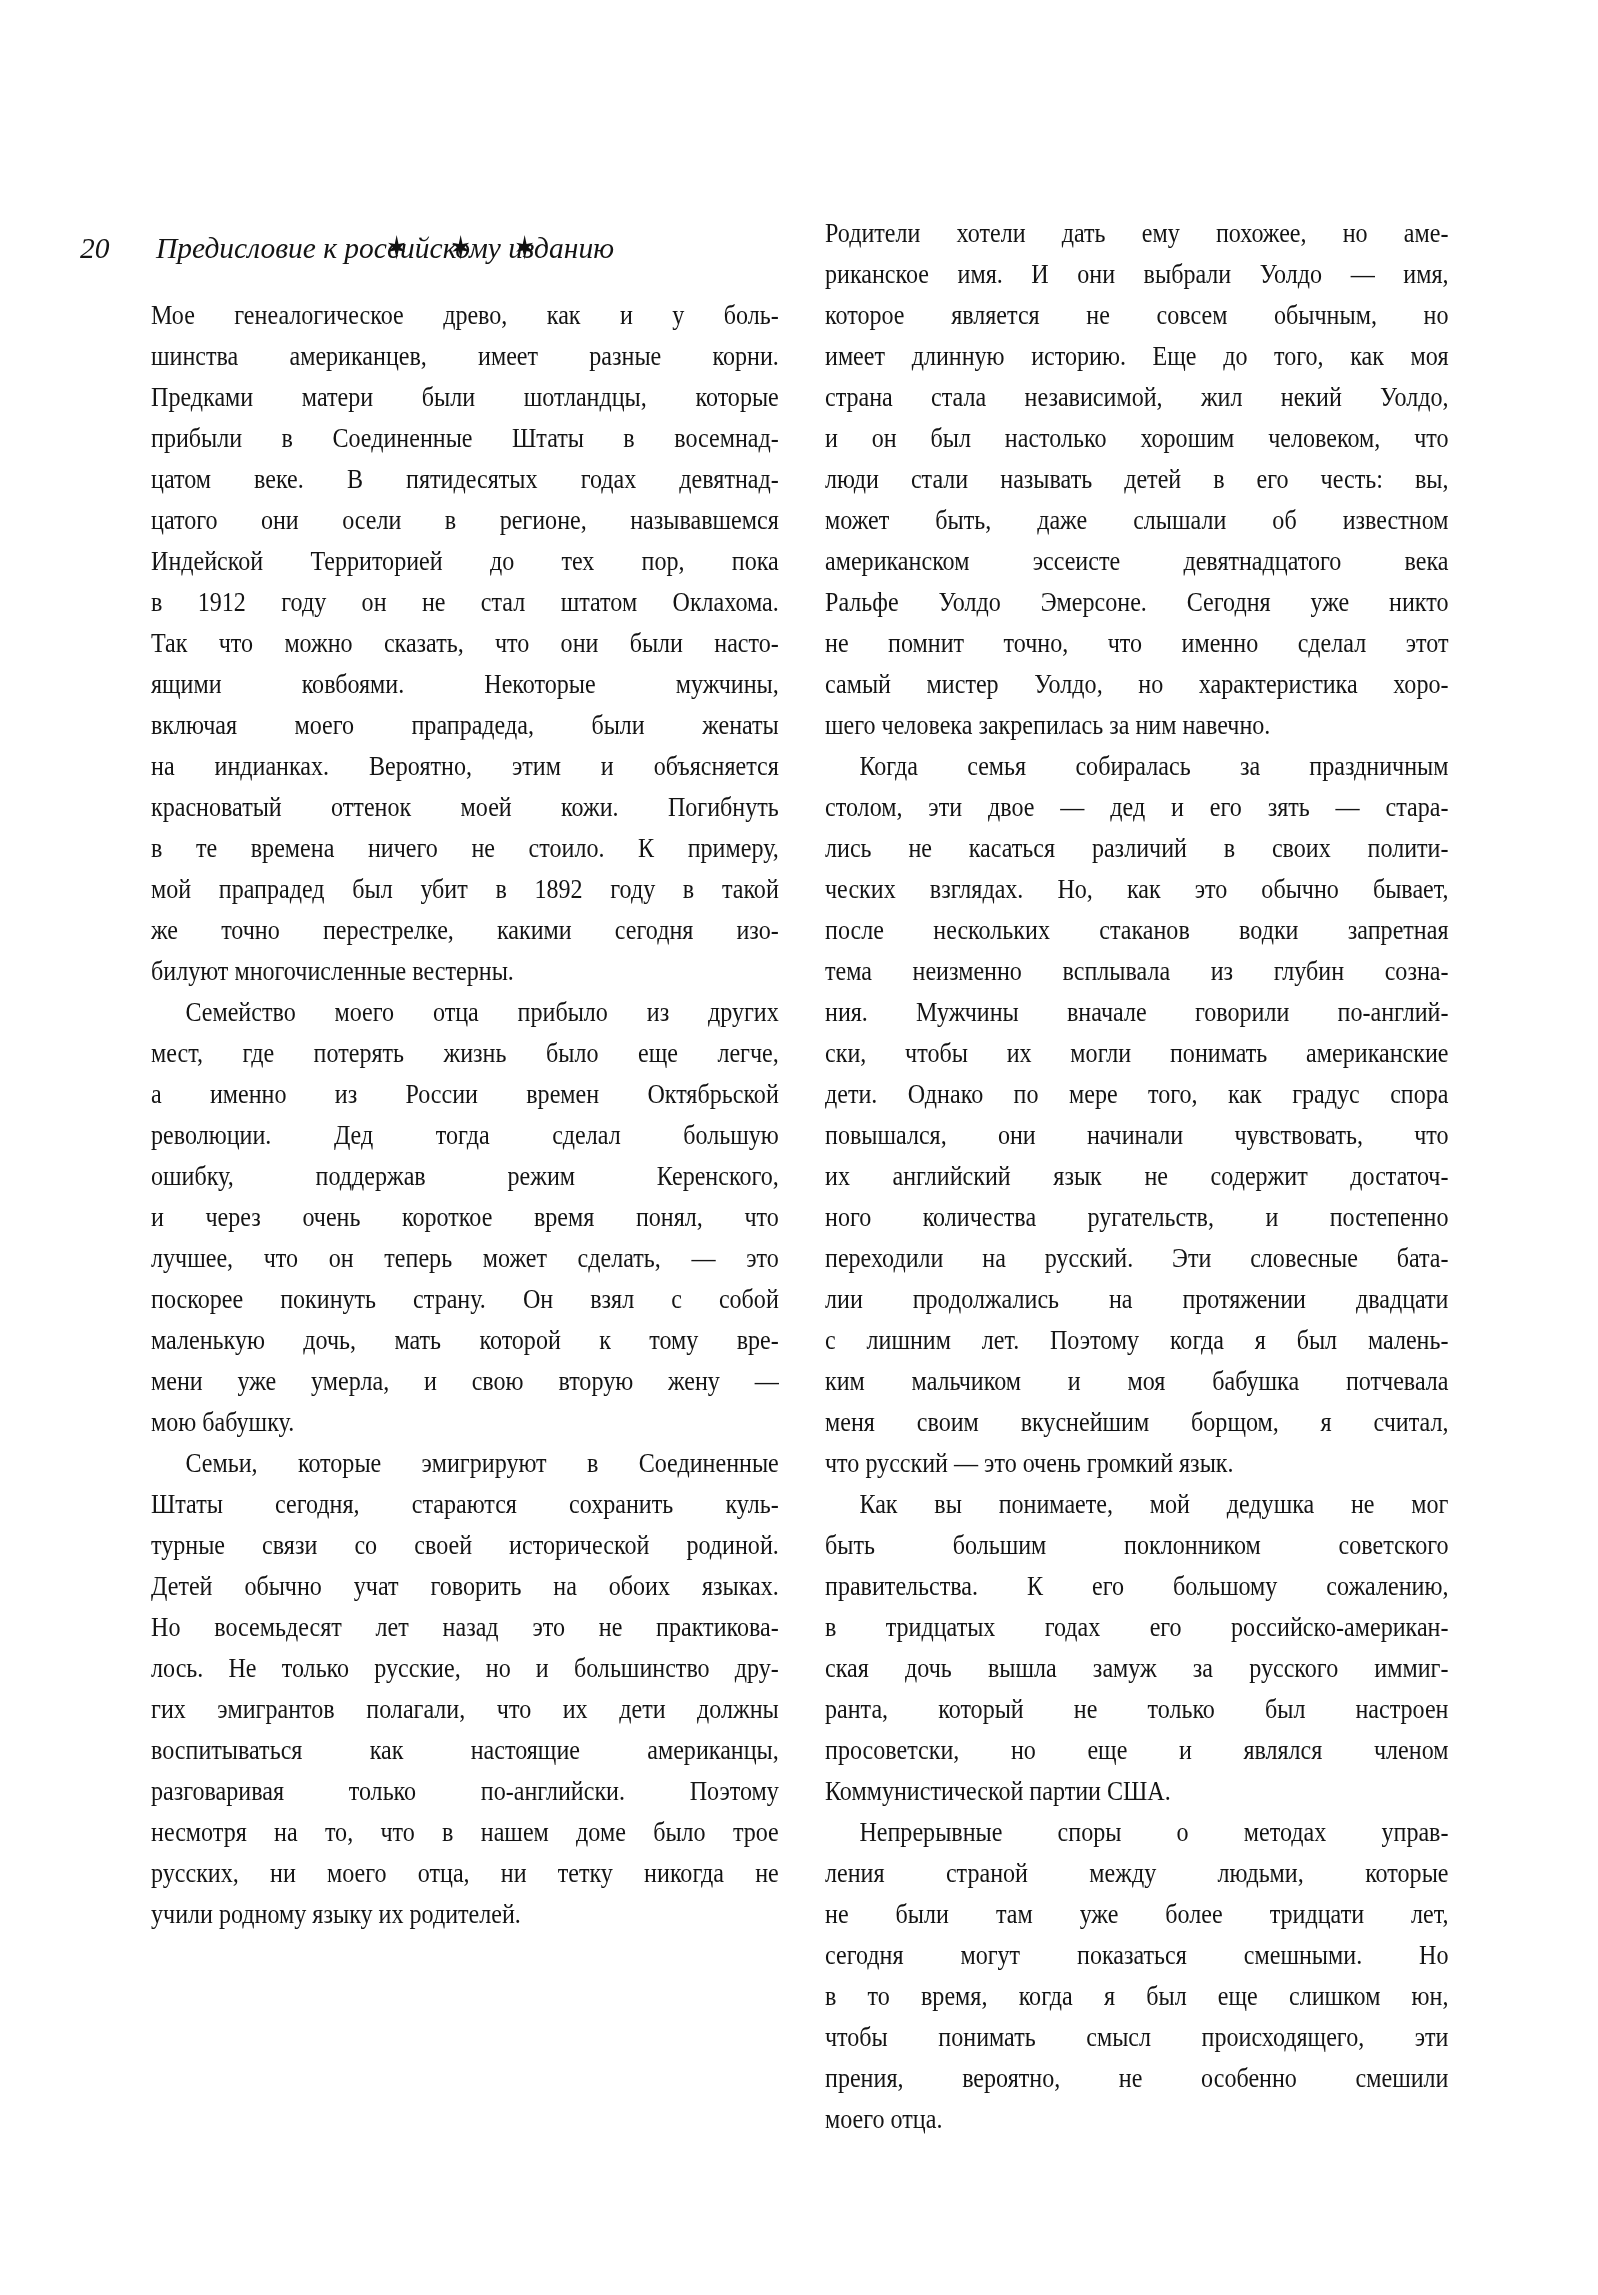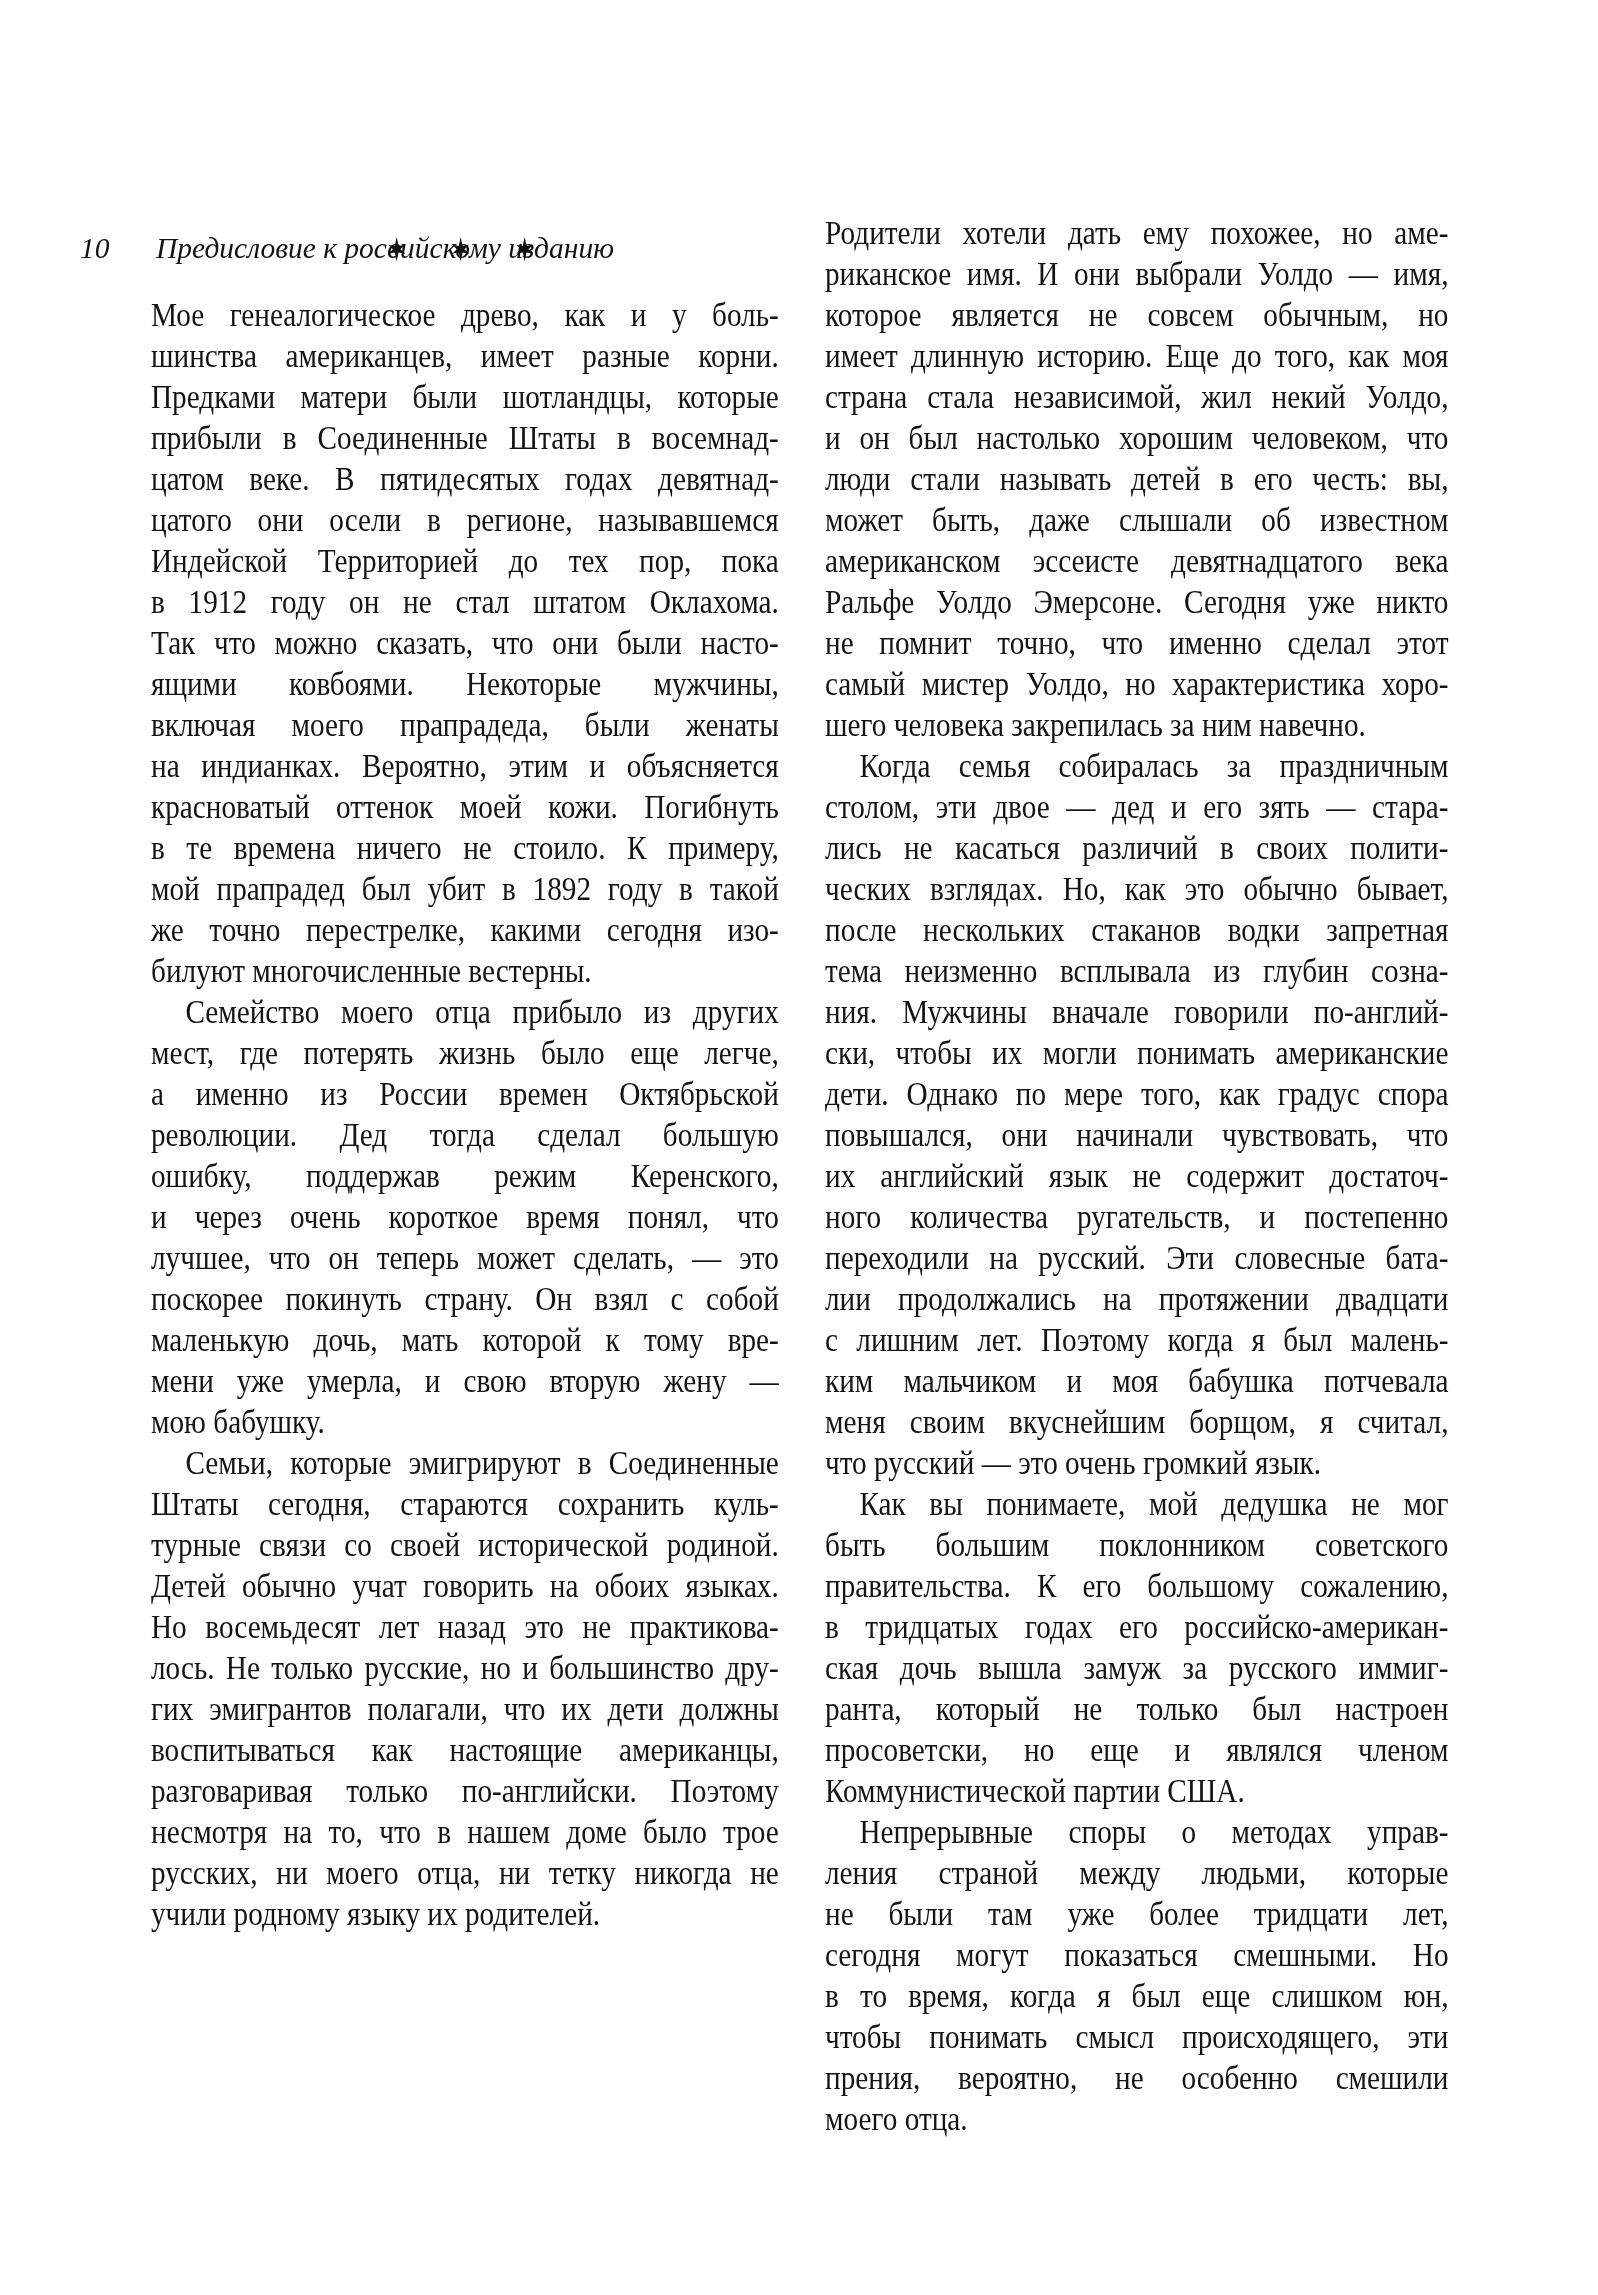--- a/index.html
+++ b/index.html
@@ -1,34 +1,34 @@
 <!DOCTYPE html>
 <html style="font-size:13px"><head>
 <meta charset="utf-8">
 <style>
   html, body { margin: 0; padding: 0; background: #ffffff; }
   body { width: 1598px; height: 2295px; position: relative; overflow: hidden; color: #141414; }
   .running-head { position: absolute; top: 115px; left: 0; height: 36px; font-family: "Liberation Serif", "DejaVu Serif", serif; font-style: italic; font-size: 29.5px; line-height: 36px; white-space: nowrap; }
   .page-number { position: absolute; left: 80px; top: 115px; }
   .head-title { position: absolute; left: 156px; top: 115px; }
-  .column { position: absolute; top: 212px; width: 628px; font-family: "Liberation Serif", "DejaVu Serif", serif; font-size: 34px; line-height: 41px; }
+  .column { position: absolute; top: 212px; width: 628px; font-family: "Liberation Serif", "DejaVu Serif", serif; font-size: 28px; line-height: 41px; }
   .col-left { left: 151px; }
   .col-right { left: 825px; width: 623px; }
   .line { height: 41px; white-space: nowrap; overflow: visible; transform-origin: 0 0; text-align: justify; text-align-last: justify; }
   .line.last { text-align-last: left; }
   .line.indent { padding-left: 40px; box-sizing: border-box; }
   .stars-line { height: 41px; position: relative; }
   .star { position: absolute; top: 18px; width: 21.3px; height: 24.6px; }
   .blank-line { height: 41px; }
 </style>
 </head>
 <body>
 
 <div class="running-head">
-  <span class="page-number">10</span>
+  <span class="page-number">20</span>
   <span class="head-title">Предисловие к российскому изданию</span>
 </div>
 
 <div class="column col-left" id="col-0">
     <div class="stars-line">
       <span class="star" style="left: 235px;"><svg viewBox="0 0 26 30" width="21.3" height="24.6">
           <polygon points="13.00,0.00 15.30,11.02 23.39,9.50 17.60,15.00 23.39,20.50 15.30,18.98 13.00,30.00 10.70,18.98 2.61,20.50 8.40,15.00 2.61,9.50 10.70,11.02" fill="#111"></polygon>
         </svg></span>
       <span class="star" style="left: 299px;"><svg viewBox="0 0 26 30" width="21.3" height="24.6">
           <polygon points="13.00,0.00 15.30,11.02 23.39,9.50 17.60,15.00 23.39,20.50 15.30,18.98 13.00,30.00 10.70,18.98 2.61,20.50 8.40,15.00 2.61,9.50 10.70,11.02" fill="#111"></polygon>

